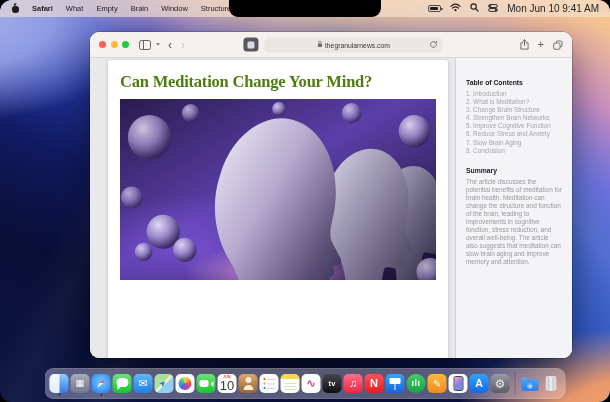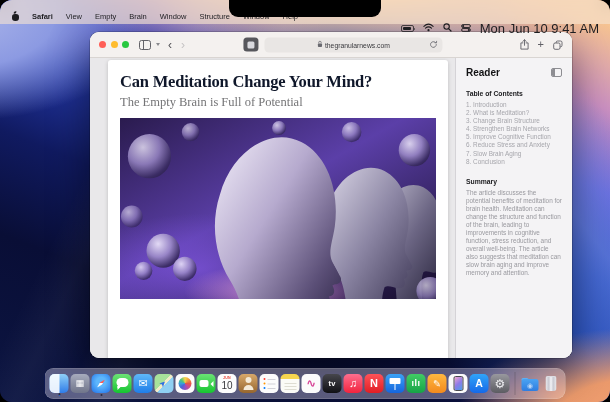--- a/index.html
+++ b/index.html
@@ -12,36 +12,36 @@
     background:
       radial-gradient(90% 42% at 58% -8%, #ffeed4 0%, #f8c795 20%, rgba(246,197,148,.55) 38%, rgba(246,197,148,0) 58%),
       radial-gradient(52% 40% at 104% 104%, #f2a072 0%, #eb9a6c 24%, rgba(235,154,108,0) 56%),
       linear-gradient(52deg, rgba(0,0,0,0) 52%, rgba(56,105,224,.75) 68%, rgba(108,150,240,.55) 78%, rgba(0,0,0,0) 90%),
       radial-gradient(50% 42% at -6% 4%, #aab4ea 0%, #8c9ae2 30%, rgba(140,154,226,0) 62%),
       linear-gradient(202deg, #f6c392 4%, #cb90c2 17%, #6a63d8 30%, #2438a8 44%, #101a60 58%, #090e36 74%, #0c1542 100%);}
   .wallpaper::after{content:"";position:absolute;inset:0;
     background:linear-gradient(296deg, rgba(255,255,255,0) 58%, rgba(255,255,255,.05) 63%, rgba(255,255,255,0) 68%, rgba(255,255,255,.04) 74%, rgba(255,255,255,0) 79%);}
 
   
-  .menu-bar{position:absolute;top:0;left:0;right:0;height:17px;display:flex;
-    padding:12px 11px;background:rgba(246,227,210,.62);backdrop-filter:blur(8px);
-    font-size:7.5px;color:#1d1d20;z-index:40;flex-direction:column;}
+  .menu-bar{position:absolute;top:0;left:0;right:0;height:17px;display:flex;align-items:center;
+    padding:0 11px;background:rgba(246,227,210,.62);backdrop-filter:blur(8px);
+    font-size:7.5px;color:#1d1d20;z-index:40;}
   .menu-left{display:flex;align-items:center;gap:13px;}
   .apple-logo{position:relative;width:8px;height:9px;}
   .apple-logo::before{content:"";position:absolute;left:.5px;top:2px;width:7px;height:6.5px;background:#1c1c20;border-radius:42% 42% 46% 46%;}
   .apple-logo::after{content:"";position:absolute;left:3.4px;top:-.6px;width:2.4px;height:3px;background:#1c1c20;border-radius:70% 0 70% 0;transform:rotate(30deg);}
   .menu-items{display:flex;gap:13px;}
   .menu-item{white-space:nowrap;cursor:default;}
   .menu-items [data-name="menu-item-safari"]{font-weight:700;}
   .notch{position:absolute;left:50%;top:0;transform:translateX(-50%);width:152px;height:17px;background:#000;border-radius:0 0 9px 9px;z-index:41;}
   .menu-right{margin-left:auto;display:flex;align-items:center;gap:9px;z-index:42;}
   .battery-icon{position:relative;width:13px;height:6.5px;border:1px solid rgba(25,25,28,.75);border-radius:2px;}
   .battery-icon::before{content:"";position:absolute;left:1px;top:1px;bottom:1px;width:8px;background:#1d1d20;border-radius:1px;}
   .battery-icon::after{content:"";position:absolute;right:-2.4px;top:1.4px;width:1.4px;height:2.6px;background:rgba(25,25,28,.7);border-radius:0 1px 1px 0;}
-  .clock{white-space:nowrap;font-size:13px;}
+  .clock{white-space:nowrap;font-size:10px;}
 
   
   .window{position:absolute;left:90px;top:32px;width:482px;height:326px;border-radius:9px;overflow:hidden;
     background:#fff;box-shadow:0 16px 38px rgba(0,0,0,.5),0 0 0 .5px rgba(0,0,0,.35);display:flex;flex-direction:column;z-index:20;}
   .toolbar{position:relative;flex:0 0 26px;background:#f4f1ef;border-bottom:1px solid #d9d5d2;display:flex;align-items:center;padding:0 9px;}
   .traffic{display:flex;gap:4.5px;margin-right:10px;}
   .t-dot{width:7px;height:7px;border-radius:50%;}
   .sidebar-btn{position:relative;width:12px;height:10px;border:1.1px solid #636368;border-radius:2.5px;margin-right:2px;}
   .sidebar-btn::before{content:"";position:absolute;left:3px;top:0;bottom:0;width:1.1px;background:#636368;}
   .sidebar-caret{width:0;height:0;border-left:2.6px solid transparent;border-right:2.6px solid transparent;border-top:3.2px solid #8a8a8e;margin:0 8px 0 3px;}
@@ -53,21 +53,21 @@
   .url-field{position:relative;width:178px;height:15px;border-radius:4.5px;background:#e9e6e4;display:flex;align-items:center;justify-content:center;gap:3px;font-size:6.8px;color:#3a3a3e;}
   .reload-icon{position:absolute;right:5px;top:3.5px;}
   .toolbar-right{margin-left:auto;display:flex;align-items:center;gap:9px;}
   .plus-btn{font-size:11px;color:#606066;line-height:1;}
   .tabs-btn svg,.share-btn svg{display:block;}
 
   
   .content{flex:1;display:flex;min-height:0;background:#e9e8ea;}
   .article-col{width:365px;flex:0 0 365px;overflow:hidden;}
   .page{margin:2px 7px 0 18px;background:#fff;border-radius:3px;box-shadow:0 1px 4px rgba(0,0,0,.18);min-height:330px;padding:0 12px;}
-  .article-title{font-family:"Liberation Serif",serif;font-weight:700;font-size:16.5px;line-height:1.12;letter-spacing:-.2px;color:#0f172a;padding-top:13px;}
+  .article-title{font-family:"Liberation Serif",serif;font-weight:700;font-size:16.5px;line-height:1.12;letter-spacing:-.2px;color:#4d7c0f;padding-top:13px;}
   .article-subtitle{font-family:"Liberation Serif",serif;font-size:12.5px;color:#747476;margin-top:4px;}
   .byline{font-family:"Liberation Serif",serif;font-size:7.5px;font-weight:700;color:#1b1b1d;margin-top:7px;display:flex;gap:4px;align-items:center;}
   .byline .sep{color:#9a9a9e;font-weight:400;}
   .hero{margin-top:8px;height:181px;border-radius:1px;overflow:hidden;background:#241640;}
   .hero svg{display:block;width:100%;height:100%;}
   .body-text{font-family:"Liberation Serif",serif;font-size:8.6px;line-height:1.52;color:#1c1c1e;margin-top:11px;padding-bottom:18px;}
 
   
   .reader-panel{flex:1;border-left:1px solid #d5d3d7;background:#f4f3f5;padding:9px 10px;overflow:hidden;}
   .reader-header{display:flex;align-items:center;justify-content:space-between;}
@@ -106,41 +106,41 @@
   .maps{background:linear-gradient(135deg,#a8e29a 0 44%,#f2ecc8 44% 56%,#8fd0f2 56%);}
   .maps::before{content:"➤";position:absolute;font-size:8px;color:#2f6fe0;transform:rotate(-45deg);left:5px;top:5px;}
   .photos{background:#fbfbfb;}
   .photos::before{content:"";width:13px;height:13px;border-radius:50%;
     background:conic-gradient(#f6d44a,#f2983e,#e8564a,#cf4a8f,#8f52c8,#4a66d8,#3aa0d8,#52c47a,#f6d44a);}
   .facetime{background:linear-gradient(180deg,#6ae374,#17c531);}
   .facetime::before{content:"";position:absolute;left:3px;top:6px;width:9px;height:7px;background:#fff;border-radius:2px;}
   .facetime::after{content:"";position:absolute;right:2.5px;top:6.5px;width:0;height:0;border:3px solid transparent;border-right-color:#fff;}
   .calendar{background:#fcfcfc;}
   .cal-month{font-size:3.6px;font-weight:700;color:#e8453a;line-height:1.3;letter-spacing:.2px;}
-  .cal-day{font-size:10px;font-weight:300;color:#38383c;line-height:1;}
+  .cal-day{font-size:13px;font-weight:300;color:#38383c;line-height:1;}
   .contacts{background:linear-gradient(180deg,#d8a86a,#96662f);}
   .contacts::before{content:"";position:absolute;top:3px;left:6.5px;width:6px;height:6px;border-radius:50%;background:#f4ead8;}
   .contacts::after{content:"";position:absolute;bottom:3px;left:4.5px;width:10px;height:5px;border-radius:5px 5px 0 0;background:#f4ead8;}
   .reminders{background:#fcfcfc;}
   .reminders::before{content:"";position:absolute;left:3.5px;top:4px;width:2.2px;height:2.2px;border-radius:50%;background:#ff3b30;box-shadow:0 4.5px 0 #ff9500,0 9px 0 #007aff;}
   .reminders::after{content:"";position:absolute;left:7.5px;top:4.6px;width:8px;height:1.2px;background:#d2d2d8;box-shadow:0 4.5px 0 #d2d2d8,0 9px 0 #d2d2d8;}
   .notes{background:linear-gradient(180deg,#f7d64e 0 28%,#fbfbf6 28%);}
   .notes::before{content:"";position:absolute;left:3.5px;top:9px;width:12px;height:1.1px;background:#deddd2;box-shadow:0 3px 0 #deddd2,0 6px 0 #deddd2;}
   .freeform{background:#fbfbfb;}
   .freeform .glyph{color:#d84a9a;font-weight:700;font-size:11px;}
   .tv{background:linear-gradient(180deg,#46464c,#101014);}
   .tv .glyph{font-size:7.5px;font-weight:700;letter-spacing:.2px;}
   .music{background:linear-gradient(180deg,#fd6e8e,#f2243e);}
   .music .glyph{font-size:11px;}
   .news{background:linear-gradient(180deg,#ff5257,#e01e24);}
   .news .glyph{font-weight:800;font-size:11px;}
   .keynote{background:linear-gradient(180deg,#3aa2f5,#1565dd);}
   .keynote::before{content:"";position:absolute;top:4px;left:4px;width:11px;height:6px;background:#fff;border-radius:1px;}
   .keynote::after{content:"";position:absolute;bottom:3.5px;left:8.8px;width:1.6px;height:6px;background:#fff;}
-  .numbers{background:linear-gradient(180deg,#41cc64,#17a347);}
+  .numbers{background:linear-gradient(180deg,#41cc64,#17a347);border-radius:9px;}
   .numbers .glyph{font-size:9px;font-weight:700;letter-spacing:.5px;}
   .pages{background:linear-gradient(180deg,#ffb840,#f28a1e);}
   .pages .glyph{font-size:9.5px;}
   .iphone-mirroring{background:#fbfbfb;}
   .iphone-mirroring::before{content:"";width:8px;height:13px;border-radius:2px;border:1px solid #48484c;
     background:linear-gradient(140deg,#f2a8d0,#8f7ae8,#4aa0e8);}
   .app-store{background:linear-gradient(180deg,#30a4f8,#1569e8);}
   .app-store .glyph{font-weight:700;font-size:10.5px;}
   .settings{background:linear-gradient(180deg,#98989e,#5c5c62);}
   .settings .glyph{font-size:12px;color:#ededf0;}
@@ -157,21 +157,21 @@
 
 <div class="desktop" data-name="desktop">
   <div class="wallpaper" data-name="desktop-wallpaper"></div>
 
   <div class="menu-bar" data-name="menu-bar">
     <div class="menu-left" data-name="menu-left">
       <span class="apple-logo" data-name="apple-menu-icon"></span>
       <span class="menu-items" data-name="menu-items">
 
       <span class="menu-item" data-name="menu-item-safari">Safari</span>
-          <span class="menu-item" data-name="menu-item-file">View</span>
+          <span class="menu-item" data-name="menu-item-file">What</span>
           <span class="menu-item" data-name="menu-item-edit">Empty</span>
           <span class="menu-item" data-name="menu-item-view">Brain</span>
           <span class="menu-item" data-name="menu-item-history">Window</span>
           <span class="menu-item" data-name="menu-item-bookmarks">Structure</span>
           <span class="menu-item" data-name="menu-item-window">Window</span>
           <span class="menu-item" data-name="menu-item-help">Help</span>
         </span>
     </div>
     <div class="notch" data-name="camera-notch"></div>
     <div class="menu-right" data-name="menu-status-area">
@@ -248,21 +248,20 @@
           </svg>
         </span>
       </div>
     </div>
 
     <div class="content" data-name="window-content">
 
       <div class="article-col" data-name="article-column">
         <div class="page" data-name="article-page">
           <div class="article-title" data-name="article-title">Can Meditation Change Your Mind?</div>
-          <div class="article-subtitle" data-name="article-subtitle">The Empty Brain is Full of Potential</div>
           <div class="hero" data-name="article-hero-image">
             <svg viewBox="0 0 322 180" preserveAspectRatio="none">
               <defs>
                 <linearGradient id="bgG" x1="0" y1="0" x2="1" y2="1">
                   <stop offset="0" stop-color="#2a1b4e"></stop>
                     <stop offset=".45" stop-color="#5b3fa8"></stop>
                     <stop offset="1" stop-color="#150d28"></stop>
                 </linearGradient>
                 <radialGradient id="bub" cx=".35" cy=".3" r=".85">
                   <stop offset="0" stop-color="#f0eafc"></stop>
@@ -317,24 +316,20 @@
               <circle cx="44" cy="132" r="17" fill="url(#bub)" opacity=".9"></circle>
               <circle cx="66" cy="150" r="12" fill="url(#bub)" opacity=".85"></circle>
               <circle cx="24" cy="152" r="9" fill="url(#bub)" opacity=".8"></circle>
               <circle cx="316" cy="172" r="14" fill="url(#bub)" opacity=".7"></circle>
             </svg>
           </div>
         </div>
       </div>
 
       <div class="reader-panel" data-name="reader-panel">
-        <div class="reader-header" data-name="reader-header">
-          <span class="reader-title" data-name="reader-panel-title">Reader</span>
-          <span class="panel-toggle" data-name="reader-sidebar-toggle-icon"></span>
-        </div>
         <div class="toc-title" data-name="toc-title">Table of Contents</div>
         <div class="toc-list" data-name="toc-list">
 
         <div class="toc-item" data-name="toc-item-1-introduction">1. Introduction</div>
             <div class="toc-item" data-name="toc-item-2-what-is-meditation">2. What is Meditation?</div>
             <div class="toc-item" data-name="toc-item-3-change-brain-structure">3. Change Brain Structure</div>
             <div class="toc-item" data-name="toc-item-4-strengthen-brain-networks">4. Strengthen Brain Networks</div>
             <div class="toc-item" data-name="toc-item-5-improve-cognitive-function">5. Improve Cognitive Function</div>
             <div class="toc-item" data-name="toc-item-6-reduce-stress-and-anxiety">6. Reduce Stress and Anxiety</div>
             <div class="toc-item" data-name="toc-item-7-slow-brain-aging">7. Slow Brain Aging</div>

